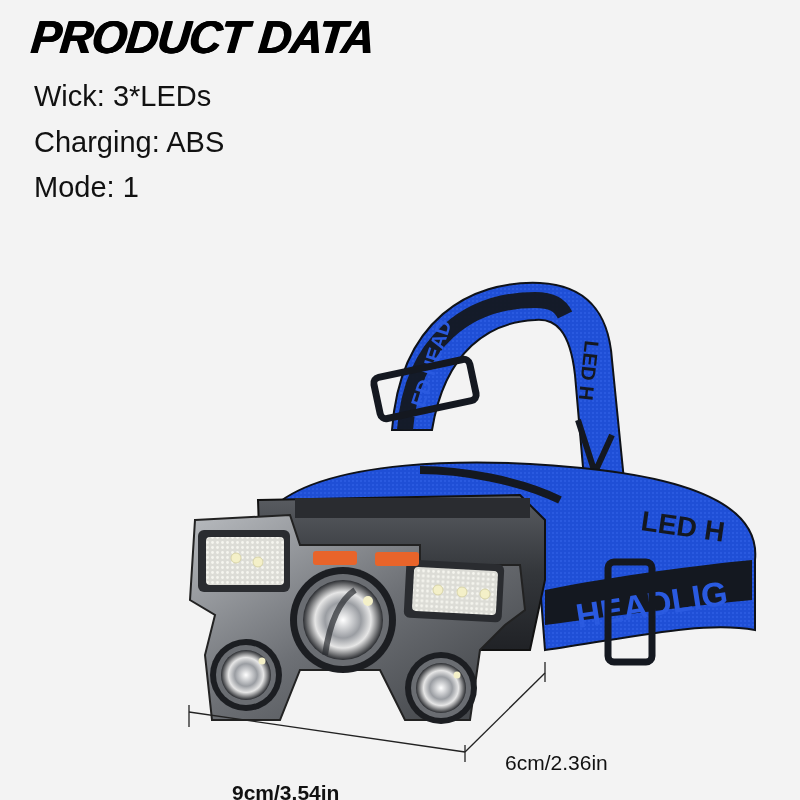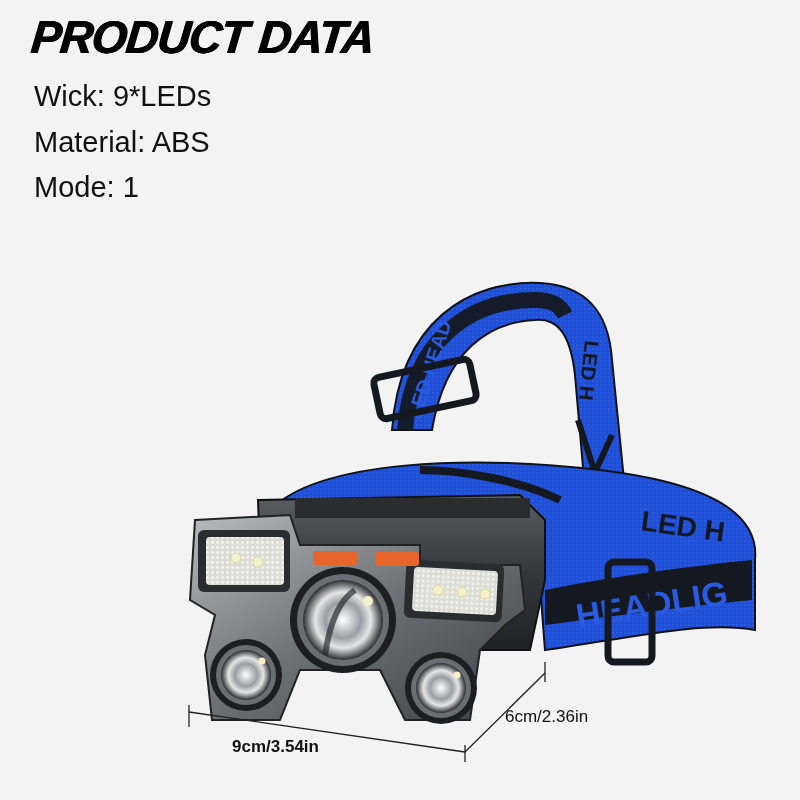--- a/index.html
+++ b/index.html
@@ -49,37 +49,38 @@
     }
     .illustration {
       position: absolute;
       left: 0;
       top: 0;
       width: 800px;
       height: 800px;
     }
     .dim-label {
       position: absolute;
-      font-size: 17px;
+      font-size: 21px;
       color: #111;
       white-space: nowrap;
+      margin-top: 44px;
     }
     .dim-width { left: 232px; top: 737px; font-weight: bold; }
     .dim-depth { left: 505px; top: 707px; }
   </style>
 </head>
 <body>
 
 <div class="canvas">
 
   <div class="title">PRODUCT DATA</div>
 
   <ul class="specs">
-    <li class="spec-line">Wick: 9*LEDs</li>
-    <li class="spec-line">Material: ABS</li>
+    <li class="spec-line">Wick: 3*LEDs</li>
+    <li class="spec-line">Charging: ABS</li>
     <li class="spec-line">Mode: 1</li>
   </ul>
 
   <svg class="illustration" viewBox="0 0 800 800" xmlns="http://www.w3.org/2000/svg">
     <defs>
       <pattern id="weave" width="4" height="4" patternUnits="userSpaceOnUse">
         <rect width="4" height="4" fill="#1f4fd6"></rect>
         <rect width="2" height="2" fill="#2a5ae0"></rect>
       </pattern>
       <pattern id="grid" width="5" height="5" patternUnits="userSpaceOnUse">

